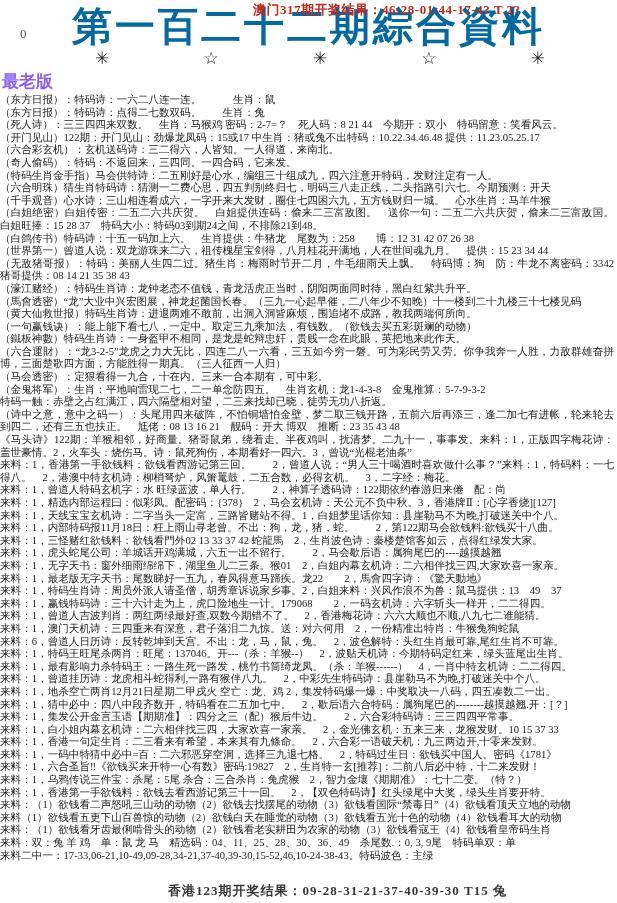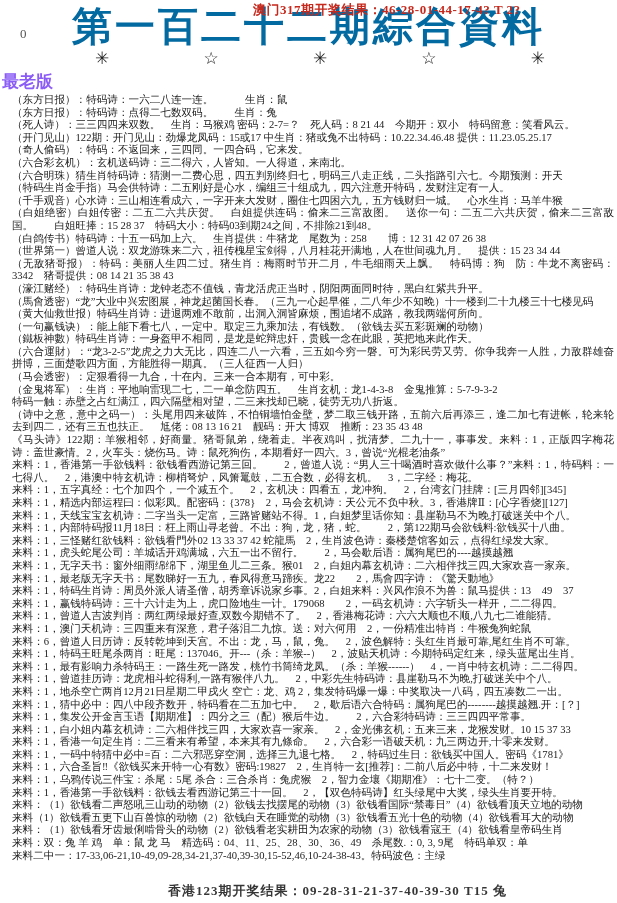--- a/index.html
+++ b/index.html
@@ -32,21 +32,21 @@
   .stars {
     width: 450px; margin: 2px 0 0 95px;
     display: flex; justify-content: space-between;
     font-size: 17px; color: #222; line-height: 1;
   }
   .edition {
     font-size: 17px; font-weight: bold;
     margin: 3px 0 1px 2px; color: #8b5cf6;
   }
   .content {
-    padding: 0 3px 0 12px;
+    padding: 0 3px 0 0;
     font-size: 10.6px;
     line-height: 12.6px;
     text-align: justify;
   }
   .line { color: #1a1a1a; }
   .hk-overlay {
     position: absolute; bottom: 3px; left: 168px;
     font-size: 13px; font-weight: bold;
     color: rgba(25,25,25,0.88);
     letter-spacing: 1px; white-space: nowrap;
@@ -70,42 +70,42 @@
   <span>✳</span>
 </div>
 
 <div class="edition">最老版</div>
 
 <div class="content">
     <div class="line">（东方日报）：特码诗：一六二八连一连。　　　生肖：鼠</div>
     <div class="line">（东方日报）：特码诗：点得二七数双码。　　生肖：兔</div>
     <div class="line">（死人诗）：三三四四来双数。　生肖：马猴鸡 密码：2-7=？　死人码：8 21 44　今期开：双小　特码留意：笑看风云。</div>
     <div class="line">（开门见山）122期：开门见山：劲爆龙凤码：15或17 中生肖：猪或兔不出特码：10.22.34.46.48 提供：11.23.05.25.17</div>
+    <div class="line">（六合彩玄机）：玄机送码诗：三二得六，人皆知。一人得道，来南北。</div>
     <div class="line">（奇人偷码）：特码：不返回来，三四同。一四合码，它来发。</div>
-    <div class="line">（六合彩玄机）：玄机送码诗：三二得六，人皆知。一人得道，来南北。</div>
+    <div class="line">（特码生肖金手指）马会供特诗：二五刚好是心水，编组三十组成九，四六注意开特码，发财注定有一人。</div>
     <div class="line">（六合明珠）猜生肖特码诗：猜测一二费心思，四五判别终归七，明码三八走正线，二头指路引六七。今期预测：开天</div>
-    <div class="line">（特码生肖金手指）马会供特诗：二五刚好是心水，编组三十组成九，四六注意开特码，发财注定有一人。</div>
     <div class="line">（千手观音）心水诗：三山相连看成六，一字开来大发财，圈住七四困六九，五方钱财归一城。　心水生肖：马羊牛猴</div>
     <div class="line">（白姐绝密）白姐传密：二五二六共庆贺。　白姐提供连码：偷来二三富敌图。　送你一句：二五二六共庆贺，偷来二三富敌国。　　白姐旺捧：15 28 37　特码大小：特码03到期24之间，不排除21到48。</div>
     <div class="line">（白鸽传书）特码诗：十五一码加上六。　生肖提供：牛猪龙　尾数为：258　　博：12 31 42 07 26 38</div>
     <div class="line">（世界第一）曾道人说：双龙游珠来二六，祖传槐星宝剑得，八月桂花开满地，人在世间魂九月。　提供：15 23 34 44</div>
     <div class="line">（无敌猪哥报）：特码：美丽人生四二过。猪生肖：梅雨时节开二月，牛毛细雨天上飘。　特码博：狗　防：牛龙不离密码：3342　猪哥提供：08 14 21 35 38 43</div>
     <div class="line">（濠江赌经）：特码生肖诗：龙钟老态不值钱，青龙活虎正当时，阴阳两面同时待，黑白红紫共升平。</div>
     <div class="line">（馬會透密）“龙”大业中兴宏图展，神龙起菌国长春。（三九一心起早催，二八年少不知晚）十一楼到二十九楼三十七楼见码</div>
     <div class="line">（黄大仙救世报）特码生肖诗：进退两难不敢前，出洞入洞皆麻烦，围追堵不成路，教我两端何所向。</div>
     <div class="line">（一句赢钱诀）：能上能下看七八，一定中。取定三九乘加法，有钱数。（欲钱去买五彩斑斓的动物）</div>
     <div class="line">（鐵板神數）特码生肖诗：一身盔甲不相同，是龙是蛇辩忠奸，贵贱一念在此眼，英把地来此作天。</div>
     <div class="line">（六合運財）：“龙3-2-5”龙虎之力大无比，四连二八一六看，三五如今穷一磐。可为彩民劳又劳。你争我奔一人胜，力敌群雄奋拼博，三面楚歌四方面，方能胜得一期真。（三人征西一人归）</div>
     <div class="line">（马会透密）：定狠看得一九合，十在内。三来一合本期有，可中彩。</div>
     <div class="line">（金鬼将军）：生肖：平地响雷现二七，二一单念防四五。　生肖玄机：龙1-4-3-8　金鬼推算：5-7-9-3-2</div>
     <div class="line">特码一触：赤壁之占红满江，四六隔壁相对望，二三来找却已晓，徒劳无功八折返。</div>
     <div class="line">（诗中之意，意中之码一）：头尾用四来破阵，不怕铜墙怕金壁，梦二取三钱开路，五前六后再添三，逢二加七有进帐，轮来轮去到四二，还有三五也扶正。　尪佬：08 13 16 21　靓码：开大 博双　推断：23 35 43 48</div>
     <div class="line">《马头诗》122期：羊猴相邻，好商量。猪哥鼠弟，绕着走。半夜鸡叫，扰清梦。二九十一，事事发。来料：1，正版四字梅花诗：盖世豪情。2，火车头：烧伤马。诗：鼠死狗伤，本期看好一四六。3，曾说“光棍老油条”</div>
     <div class="line">来料：1，香港第一手欲钱料：欲钱看西游记第三回。　　2，曾道人说：“男人三十喝酒时喜欢做什么事？”来料：1，特码料：一七得八。　2，港澳中特玄机诗：柳梢弩炉，风箫鼍鼓，二五合数，必得玄机。　3，二字经：梅花。</div>
-    <div class="line">来料：1，五字真经：七个加四个，一个减五个。　2，玄机决：四看五，龙冲狗。　2，台湾玄门挂牌：[三月四邻][345]</div>
+    <div class="line">来料：1，曾道人特码玄机字：水 旺绿蓝波，单人行。　　2，神算子透码诗：122期依约春游归来倦　配：尚</div>
     <div class="line">来料：1，精选内部运程曰：似彩凤。配密码：{378}　2，马会玄机诗：天公元不负中秋。3，香港牌Ⅱ：[心字香烧][127]</div>
     <div class="line">来料：1，天线宝宝玄机诗：二字当头一定富，三路皆赌站不得。1，白姐梦里话你知：县崖勒马不为晚,打破迷关中个八。</div>
     <div class="line">来料：1，内部特码报11月18日：枉上雨山寻老曾。不出：狗，龙，猪，蛇。　　2，第122期马会欲钱料:欲钱买十八曲。</div>
     <div class="line">来料：1，三怪赌红欲钱料：欲钱看門外02 13 33 37 42 蛇龍馬　2，生肖波色诗：秦楼楚馆客如云，点得红绿发大家。</div>
     <div class="line">来料：1，虎头蛇尾公司：羊城话开鸡满城，六五一出不留行。　　2，马会歇后语：属狗尾巴的----越摸越翘</div>
     <div class="line">来料：1，无字天书：窗外细雨绵绵下，湖里鱼儿二三条。猴01　2，白姐内幕玄机诗：二六相伴找三四,大家欢喜一家亲。</div>
     <div class="line">来料：1，最老版无字天书：尾数睇好一五九，春风得意马蹄疾。龙22　　2，馬會四字诗：《驚天動地》</div>
     <div class="line">来料：1，特码生肖诗：周员外派人请圣僧，胡秀章诉说家乡事。2，白姐来料：兴风作浪不为兽：鼠马提供：13　49　37</div>
     <div class="line">来料：1，赢钱特码诗：三十六计走为上，虎口险地生一计。179068　　2，一码玄机诗：六字斩头一样开，二二得四。</div>
     <div class="line">来料：1，曾道人吉波判肖：两红两绿最好查,双数今期错不了。　2，香港梅花诗：六六大顺也不顺,八九七二谁能猜。</div>

